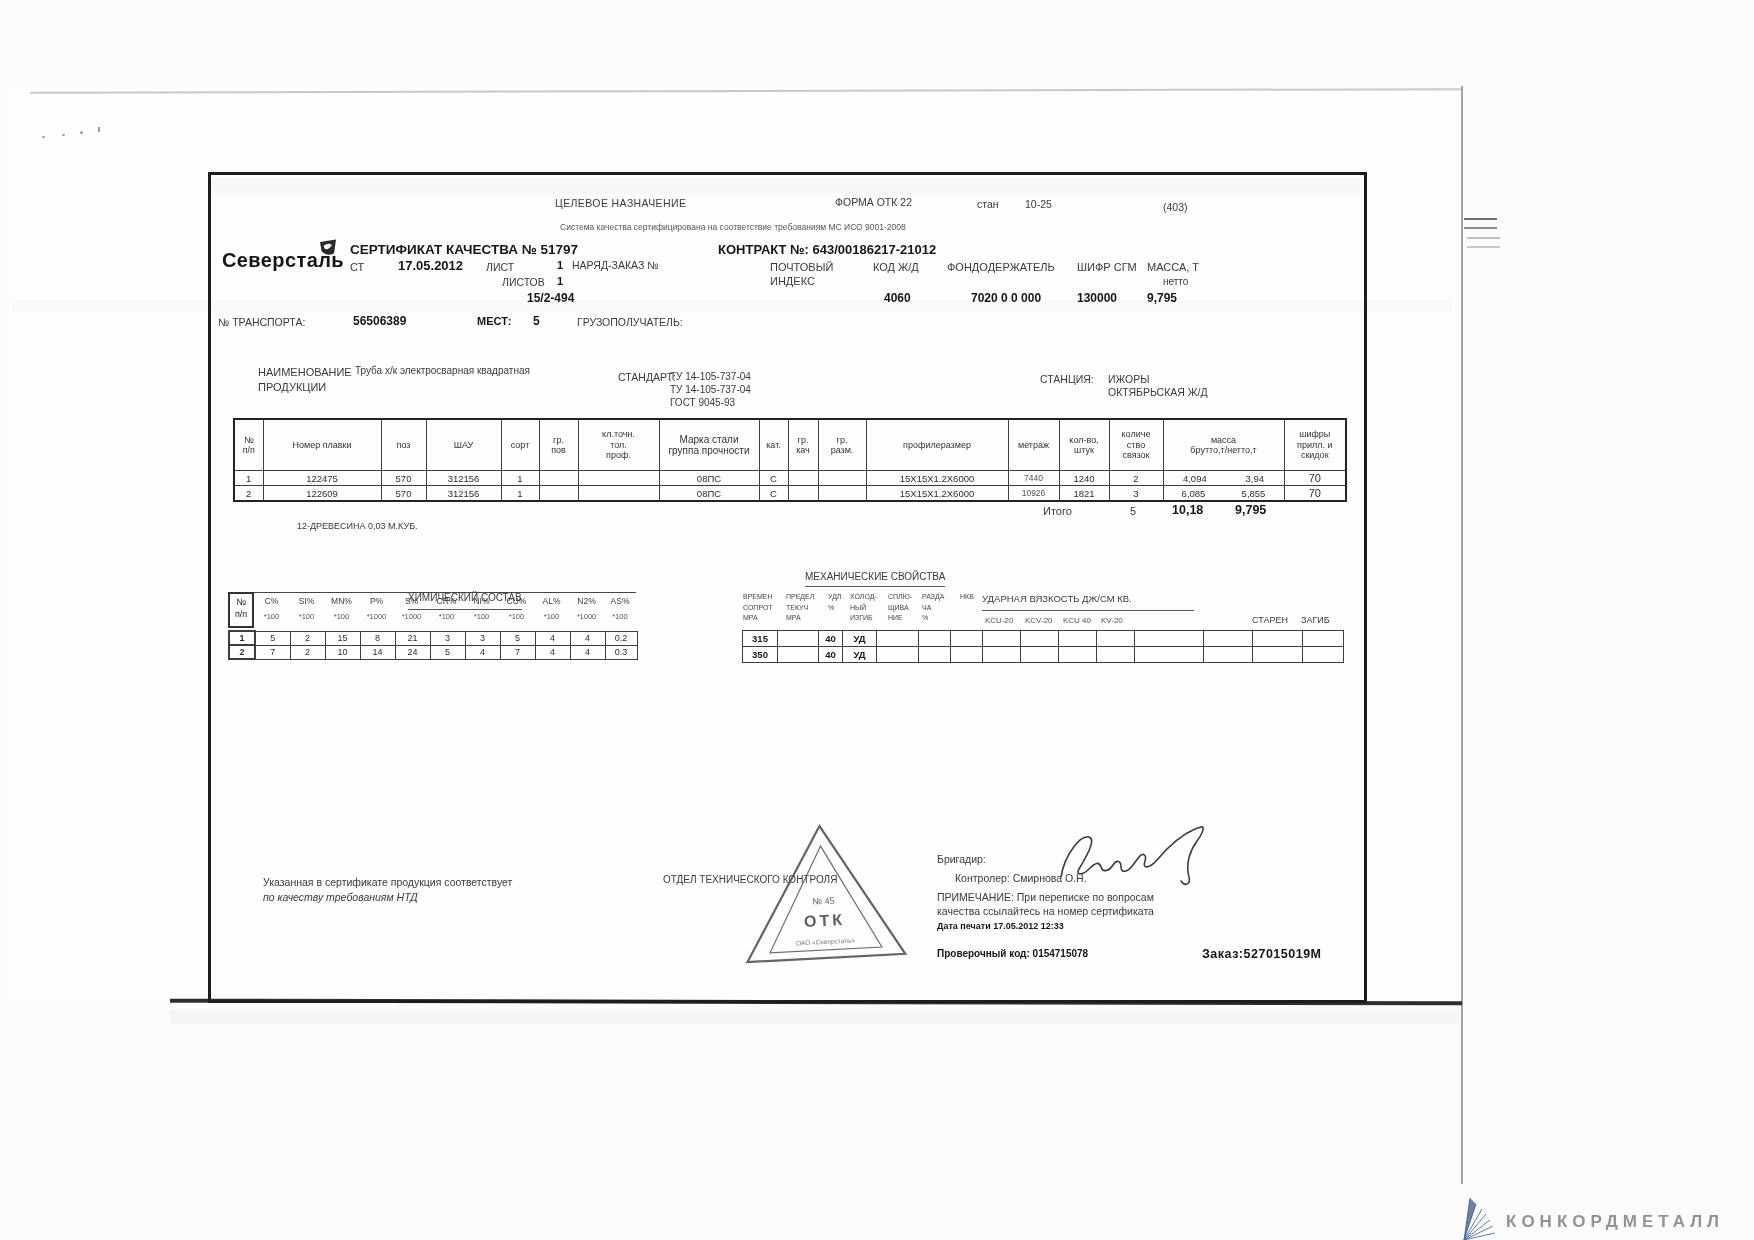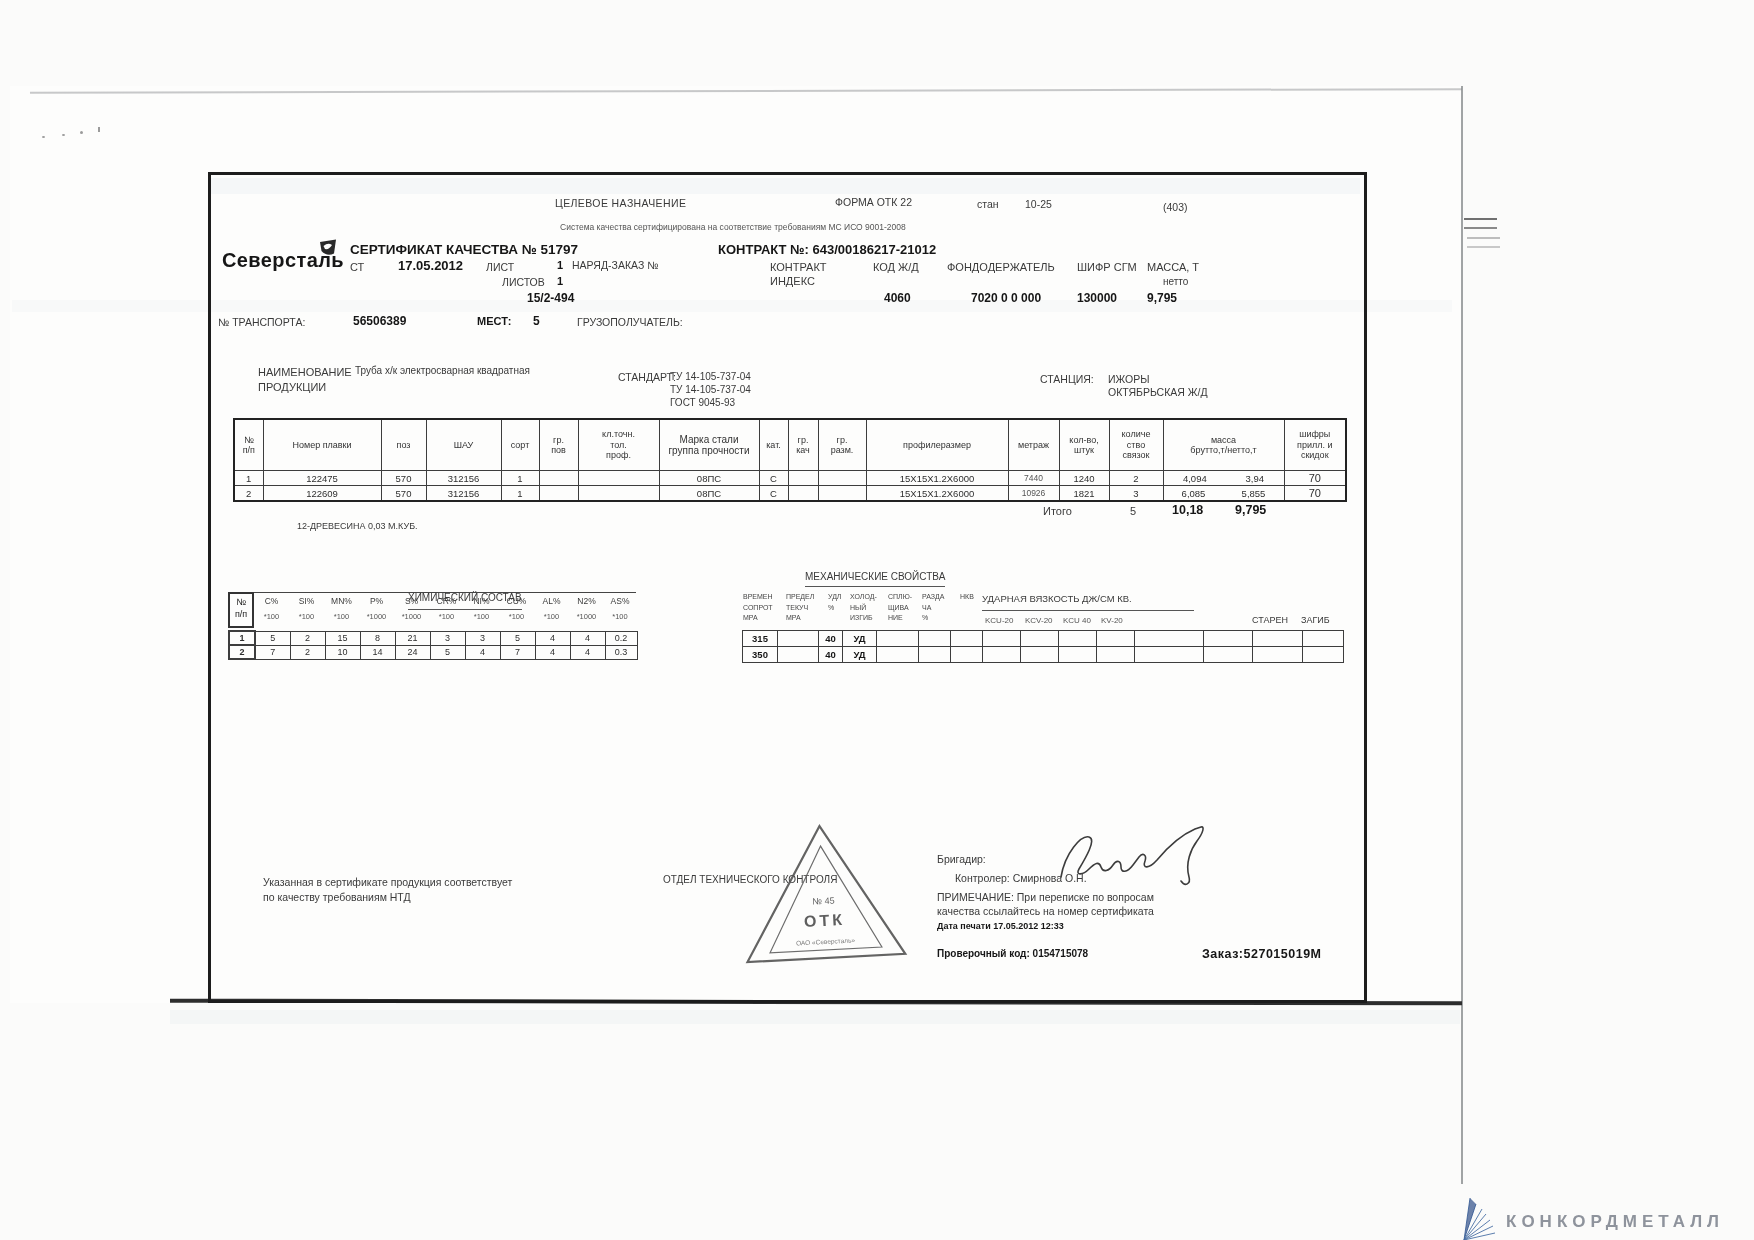--- a/index.html
+++ b/index.html
@@ -74,21 +74,21 @@
 
   <span class="t" style="left:350px;top:261px;font-size:11px;">СТ</span>
   <span class="t b" style="left:398px;top:258px;font-size:13px;">17.05.2012</span>
   <span class="t" style="left:486px;top:261px;font-size:10.5px;">ЛИСТ</span>
   <span class="t b" style="left:557px;top:259px;font-size:11px;">1</span>
   <span class="t" style="left:502px;top:276px;font-size:10.5px;">ЛИСТОВ</span>
   <span class="t b" style="left:557px;top:275px;font-size:11px;">1</span>
   <span class="t" style="left:572px;top:259px;font-size:10.5px;">НАРЯД-ЗАКАЗ №</span>
   <span class="t b" style="left:527px;top:291px;font-size:12px;">15/2-494</span>
 
-  <span class="t" style="left:770px;top:261px;font-size:11px;">КОНТРАКТ</span>
+  <span class="t" style="left:770px;top:261px;font-size:11px;">ПОЧТОВЫЙ</span>
   <span class="t" style="left:770px;top:275px;font-size:11px;">ИНДЕКС</span>
   <span class="t" style="left:873px;top:261px;font-size:11px;">КОД Ж/Д</span>
   <span class="t b" style="left:884px;top:291px;font-size:12px;">4060</span>
   <span class="t" style="left:947px;top:261px;font-size:11px;">ФОНДОДЕРЖАТЕЛЬ</span>
   <span class="t b" style="left:971px;top:291px;font-size:12px;">7020 0 0 000</span>
   <span class="t" style="left:1077px;top:261px;font-size:11px;">ШИФР СГМ</span>
   <span class="t b" style="left:1077px;top:291px;font-size:12px;">130000</span>
   <span class="t" style="left:1147px;top:261px;font-size:11px;">МАССА, Т</span>
   <span class="t" style="left:1163px;top:276px;font-size:10px;">нетто</span>
   <span class="t b" style="left:1147px;top:291px;font-size:12px;">9,795</span>
@@ -374,21 +374,21 @@
           <td></td>
           <td></td>
           <td></td>
           <td></td>
           <td></td>
     </tr>
   </tbody>
     </table>
 
   <span class="t" style="left:263px;top:876px;font-size:10.5px;">Указанная в сертификате продукция соответствует</span>
-  <span class="t" style="left:263px;top:891px;font-size:10.5px;">по качеству требованиям НТД</span>
+  <span class="t" style="left:263px;top:891px;font-size:10.5px;font-style:italic;">по качеству требованиям НТД</span>
   <span class="t" style="left:663px;top:874px;font-size:10px;">ОТДЕЛ ТЕХНИЧЕСКОГО КОНТРОЛЯ</span>
 
   <span class="stamp">
     <svg width="170" height="142" viewBox="0 0 170 142" style="transform:rotate(-3deg);">
       <polygon points="85,4 6,136 164,136" fill="none" stroke="#4f4f4f" stroke-width="2.2"></polygon>
       <polygon points="85,24 29,128 141,128" fill="none" stroke="#5a5a5a" stroke-width="1.2"></polygon>
       <text x="85" y="82" text-anchor="middle" font-size="9" fill="#4a4a4a">№ 45</text>
       <text x="85" y="104" text-anchor="middle" font-size="16" font-weight="bold" letter-spacing="3" fill="#4a4a4a">ОТК</text>
       <text x="85" y="122" text-anchor="middle" font-size="6.5" fill="#6a6a6a">ОАО «Северсталь»</text>
     </svg>

